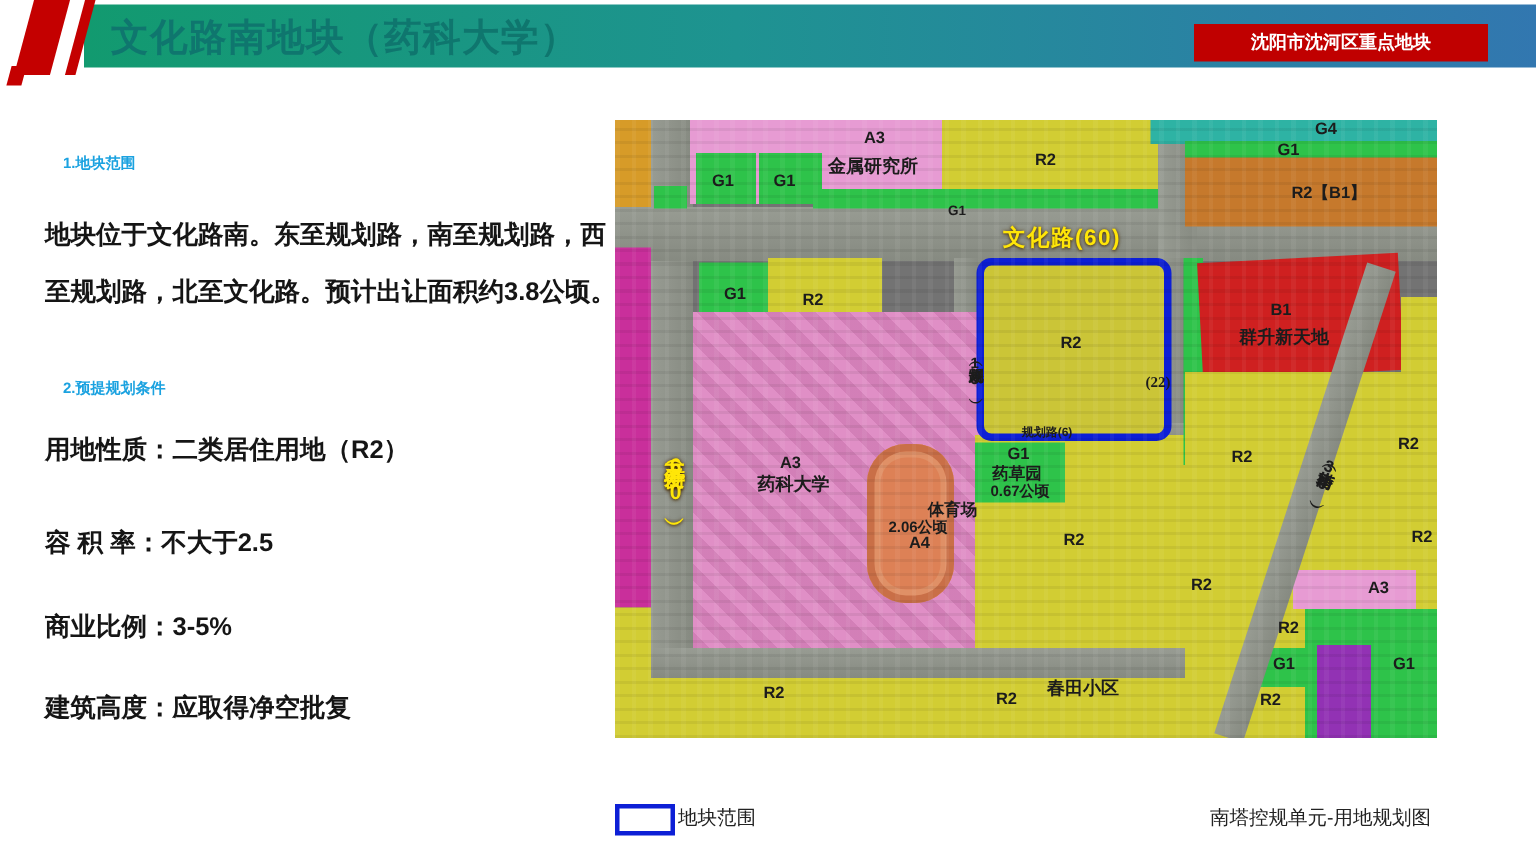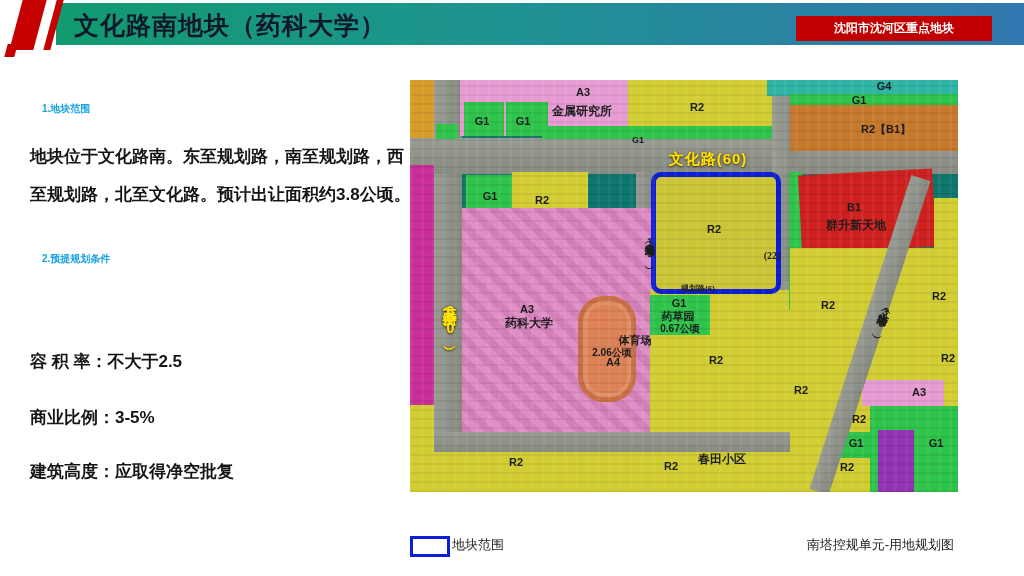--- a/index.html
+++ b/index.html
@@ -9,34 +9,34 @@
 
   
   .topbar{position:absolute;left:0;top:0;width:1024px;height:60px;}
   .band{position:absolute;left:56px;top:3px;right:0;height:42px;
         background:linear-gradient(90deg,#129a6f 0%,#1e9391 45%,#3277b0 100%);}
   .slash{position:absolute;background:#c40000;transform:skewX(-15deg);}
   .slash-big{left:16px;top:0;width:24px;height:50px;}
   .slash-thin{left:50px;top:0;width:7px;height:50px;}
   .slash-tail{left:6px;top:44px;width:10px;height:13px;}
   .title{position:absolute;left:74px;top:3px;height:42px;line-height:44px;margin:0;
-         color:#0f172a;font-size:25px;font-weight:bold;letter-spacing:1px;}
+         color:#0f766e;font-size:25px;font-weight:bold;letter-spacing:1px;}
   .badge{position:absolute;left:796px;top:16px;width:196px;height:25px;line-height:25px;
          background:#c00000;color:#fff;font-size:12px;font-weight:bold;text-align:center;}
 
   
   .left-col{position:absolute;left:0;top:60px;width:410px;height:516px;}
   .sec{position:absolute;left:30px;margin:12px;color:#1ba2e0;font-size:10px;font-weight:bold;}
   .body-p{position:absolute;left:30px;margin:0;width:382px;color:#151515;
           font-size:17px;font-weight:bold;line-height:2.25;}
   .item{position:absolute;left:30px;margin:0;color:#151515;font-size:17px;font-weight:bold;}
 
   
   .map{position:absolute;left:410px;top:80px;width:548px;height:412px;overflow:hidden;
-       background:#0f766e;}
+       background:#737373;}
   .map::after{content:"";position:absolute;inset:0;z-index:8;pointer-events:none;
        background:
          repeating-linear-gradient(0deg,rgba(0,0,0,.06) 0 2px,transparent 2px 9px),
          repeating-linear-gradient(90deg,rgba(255,255,255,.05) 0 3px,transparent 3px 11px);}
   .zn,.road{position:absolute;}
   .road{background:linear-gradient(180deg,#989c93,#868a81);}
   .road.v{background:linear-gradient(90deg,#989c93,#868a81);}
   .yz{background:#d2cd33;}
   .pz{background:#e08fc6;background-image:repeating-linear-gradient(45deg,rgba(130,30,95,.14) 0 8px,transparent 8px 16px);}
   .pz2{background:#e79bd3;}
@@ -73,20 +73,21 @@
     <div class="slash slash-thin"></div>
     <div class="slash slash-tail"></div>
     <h1 class="title">文化路南地块（药科大学）</h1>
     <div class="badge">沈阳市沈河区重点地块</div>
   </header>
 
   <section class="left-col">
     <h2 class="sec" style="top:30px">1.地块范围</h2>
     <p class="body-p" style="top:78px">地块位于文化路南。东至规划路，南至规划路，西至规划路，北至文化路。预计出让面积约3.8公顷。</p>
     <h2 class="sec" style="top:180px">2.预提规划条件</h2>
+    <p class="item" style="top:228px">用地性质：二类居住用地（R2）</p>
     <p class="item" style="top:290px">容 积 率：不大于2.5</p>
     <p class="item" style="top:346px">商业比例：3-5%</p>
     <p class="item" style="top:400px">建筑高度：应取得净空批复</p>
   </section>
 
   <section class="map">
 
     <div class="road v" style="left:24px;top:0;width:28px;height:412px"></div>
     <div class="road" style="left:0;top:58px;width:548px;height:36px"></div>
     <div class="road v" style="left:362px;top:0;width:26px;height:96px"></div>

